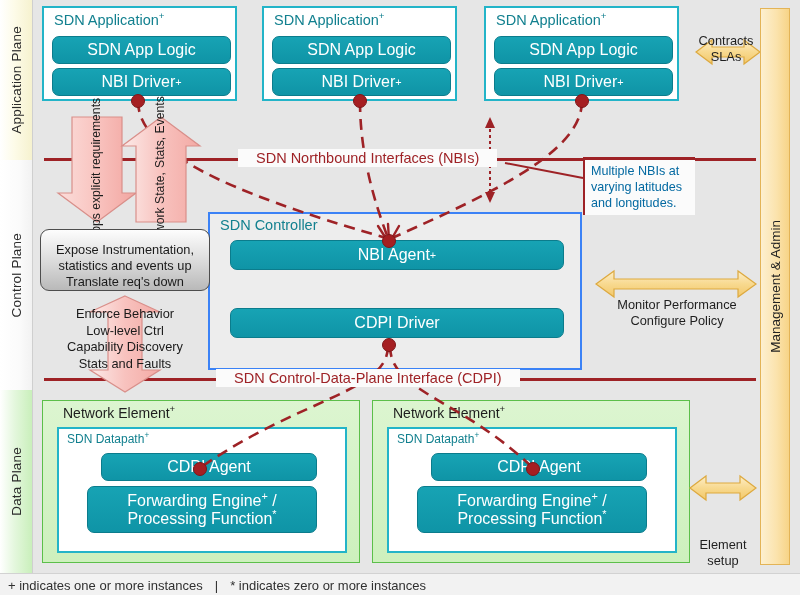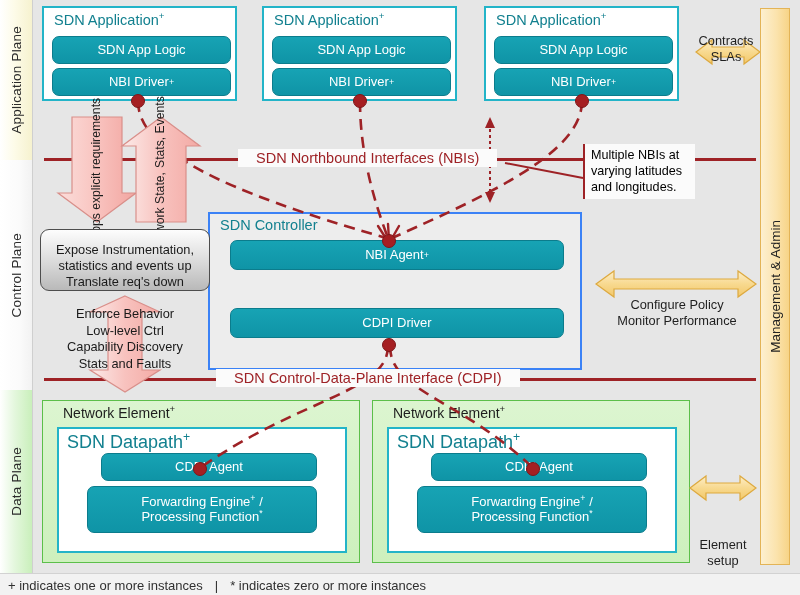--- a/index.html
+++ b/index.html
@@ -36,41 +36,41 @@
     position:absolute;background:#ffffff;border:2px solid #23b4c8;
     box-sizing:border-box;
   }
   .app-title{
     font-size:14.5px;color:#12808f;padding:4px 0 2px 10px;white-space:nowrap;
   }
   .teal{
     position:absolute;background:linear-gradient(to bottom,#17a3b4 0%,#0f94a6 100%);
     border:1.2px solid #0b7c8c;border-radius:7px;color:#ffffff;
     display:flex;align-items:center;justify-content:center;text-align:center;
-    font-size:13px;line-height:1.12;box-sizing:border-box;
+    font-size:16px;line-height:1.12;box-sizing:border-box;
   }
   sup{font-size:.68em;vertical-align:super;line-height:0;}
 
   
   #controller{
     position:absolute;left:208px;top:212px;width:374px;height:158px;
     background:#ededed;border:2px solid #3b82f6;box-sizing:border-box;
   }
   #controller .app-title{padding-left:10px;padding-top:3px;}
 
   
   .ne{
     position:absolute;background:linear-gradient(to bottom,#dcf5d0 0%,#cdf0bd 100%);
     border:1.5px solid #5cbf4a;box-sizing:border-box;
   }
   .ne-title{font-size:14px;color:#1e1e1e;padding:4px 0 2px 20px;white-space:nowrap;}
   .datapath{
     position:absolute;background:#ffffff;border:2px solid #23b4c8;box-sizing:border-box;
   }
-  .dp-title{font-size:18px;color:#12808f;padding:3px 0 2px 8px;white-space:nowrap;}
+  .dp-title{font-size:12px;color:#12808f;padding:3px 0 2px 8px;white-space:nowrap;}
   .iface-label{
     position:absolute;background:#fbfbfb;color:#9e2226;font-size:14.5px;
     padding:1px 18px;white-space:nowrap;z-index:5;
   }
 
   
   .pink{position:absolute;z-index:4;}
   .pink .lbl{
     position:absolute;left:0;top:0;width:100%;height:100%;
     display:flex;align-items:center;justify-content:center;
@@ -89,24 +89,24 @@
   }
 
   
   .ptext{
     position:absolute;font-size:12.8px;color:#1a1a1a;line-height:1.3;
     text-align:center;white-space:nowrap;z-index:5;
   }
 
   
   #callout{
-    position:absolute;left:583px;top:144px;width:112px;
+    position:absolute;left:583px;top:160px;width:112px;
     background:#fbfbfb;border-left:2.5px solid #9e2226;
     padding:3px 4px 4px 6px;box-sizing:border-box;
-    font-size:12.6px;color:#000000;line-height:1.28;z-index:5;
+    font-size:12.6px;color:#0369a1;line-height:1.28;z-index:5;
   }
   #callout-top{position:absolute;left:583px;top:157px;width:112px;height:2.5px;background:#9e2226;z-index:5;}
 
   
   #mgmt{
     position:absolute;left:760px;top:8px;width:30px;height:557px;
     background:linear-gradient(to right,#fdf0d0 0%,#fbe3ad 55%,#f7d487 100%);
     border:1px solid #e3b457;box-sizing:border-box;
     display:flex;align-items:center;justify-content:center;z-index:6;
   }
@@ -316,22 +316,22 @@
   <div id="mgmt">
     <span>Management &amp; Admin</span>
   </div>
 
   <div class="mgmt-lbl" style="left:686px;top:33px;width:80px;">
     <div>Contracts</div>
     <div>SLAs</div>
   </div>
 
   <div class="mgmt-lbl" style="left:598px;top:297px;width:158px;">
+    <div>Monitor Performance</div>
     <div>Configure Policy</div>
-    <div>Monitor Performance</div>
   </div>
 
   <div class="mgmt-lbl" style="left:688px;top:505px;width:70px;margin-top:32px;">
     <div>Element</div>
     <div>setup</div>
   </div>
 
   <svg class="overlay" id="svg-over" viewBox="0 0 800 595">
     <g fill="#a51f22" stroke="#7d1619" stroke-width="1">
       <circle cx="138" cy="101" r="6.5"></circle>

